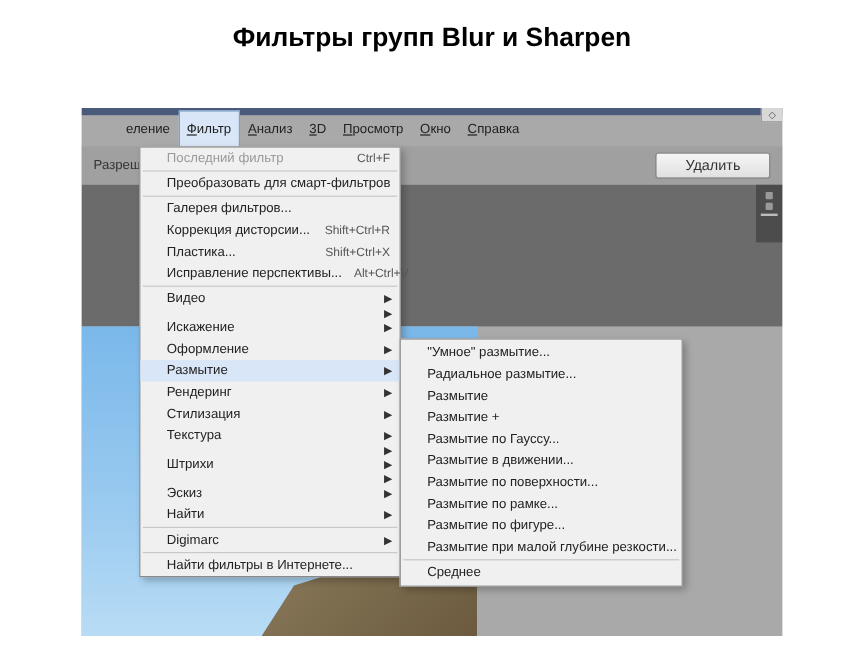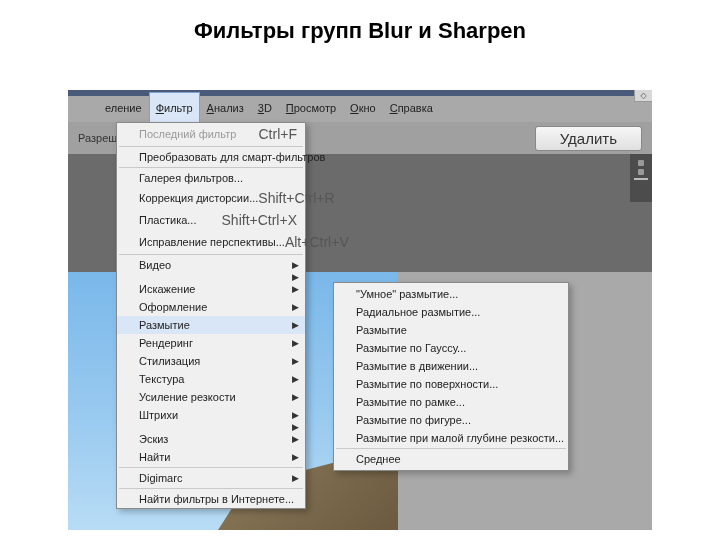--- a/index.html
+++ b/index.html
@@ -12,36 +12,36 @@
     .top-edge { position: absolute; top: 0; left: 0; right: 0; height: 6px; background: #4a5a7a; }
     .corner-ctrl { position: absolute; top: 0; right: 0; width: 18px; height: 12px; background: #d8d8d8; border-left: 1px solid #999; border-bottom: 1px solid #999; font-size: 8px; text-align: center; line-height: 12px; color: #555; }
     
     .menubar { position: absolute; top: 8px; left: 0; right: 0; height: 20px; display: flex; align-items: center; padding-left: 6px; font-size: 11px; color: #222; margin-left: 24px; }
     .menubar .menu-item { padding: 2px 7px; cursor: default; }
     .menubar .menu-item.active { background: #d9e6f7; border: 1px solid #7da2ce; padding: 9px 6px; }
     
     .toolbar { position: absolute; top: 32px; left: 0; right: 0; height: 32px; display: flex; align-items: center; padding: 0 10px; font-size: 11px; color: #333; background: #a0a0a0; }
     .toolbar .label { margin-right: 16px; }
     .toolbar .spacer { flex: 1; }
-    .toolbar .btn { background: linear-gradient(#f6f6f6,#e0e0e0); border: 1px solid #888; border-radius: 3px; padding: 3px 24px; font-size: 15px; color: #333; margin-left: 4px; }
+    .toolbar .btn { background: linear-gradient(#f6f6f6,#e0e0e0); border: 1px solid #888; border-radius: 3px; padding: 3px 24px; font-size: 12px; color: #333; margin-left: 4px; }
     
     .gray-band { position: absolute; top: 64px; left: 0; right: 0; height: 118px; background: #6b6b6b; }
     
     .right-strip { position: absolute; top: 64px; right: 0; width: 22px; height: 48px; background: #4c4c4c; display: flex; flex-direction: column; align-items: center; padding-top: 6px; gap: 3px; }
     .strip-dot { width: 6px; height: 6px; background: #999; border-radius: 1px; }
     .strip-line { width: 14px; height: 2px; background: #bbb; }
     
     .image-area { position: absolute; top: 182px; left: 0; width: 330px; bottom: 0; background: linear-gradient(#7ab8ea 0%,#9bcbf0 60%,#b8dcf5 100%); }
     .rock { position: absolute; bottom: 0; left: 150px; right: 0; height: 70px; background: linear-gradient(135deg,#8a7a5a,#6b5a3f); clip-path: polygon(0% 100%, 15% 40%, 40% 20%, 70% 0%, 100% 10%, 100% 100%); }
     
-    .dropdown { position: absolute; top: 32px; left: 48px; width: 190px; background: #f0f0f0; border: 1px solid #8a8a8a; box-shadow: 3px 3px 6px rgba(0,0,0,0.25); font-size: 11px; color: #222; }
+    .dropdown { position: absolute; top: 32px; left: 48px; width: 218px; background: #f0f0f0; border: 1px solid #8a8a8a; box-shadow: 3px 3px 6px rgba(0,0,0,0.25); font-size: 11px; color: #222; }
     .dropdown .sep { height: 1px; background: #c8c8c8; margin: 1px 2px; }
     .mi { display: flex; align-items: center; padding: 3px 8px 3px 22px; cursor: default; position: relative; white-space: nowrap; }
     .mi .lbl { flex: 1; }
-    .mi .kb { font-size: 14px; color: #555; }
+    .mi .kb { font-size: 10px; color: #555; margin-left: 10px; }
     .mi .arrow { position: absolute; right: 6px; font-size: 9px; color: #333; }
     .mi.disabled { color: #9a9a9a; }
     .mi.selected { background: #d9e6f7; }
     
     .submenu { position: absolute; top: 192px; left: 265px; width: 236px; background: #f0f0f0; border: 1px solid #8a8a8a; box-shadow: 3px 3px 6px rgba(0,0,0,0.25); font-size: 11px; color: #222; padding: 2px 0; }
     .submenu .sep { height: 1px; background: #c8c8c8; margin: 1px 2px; }
     .si { padding: 3px 14px 3px 22px; cursor: default; white-space: nowrap; }
   </style>
 </head>
 <body>
@@ -131,21 +131,20 @@
       </div>
       <div class="mi">
         <span class="lbl">Стилизация</span>
         <span class="arrow">▶</span>
       </div>
       <div class="mi">
         <span class="lbl">Текстура</span>
         <span class="arrow">▶</span>
       </div>
       <div class="mi">
-        <span class="lbl">Усиление резкости</span>
         <span class="arrow">▶</span>
       </div>
       <div class="mi">
         <span class="lbl">Штрихи</span>
         <span class="arrow">▶</span>
       </div>
       <div class="mi">
         <span class="arrow">▶</span>
       </div>
       <div class="mi">
@@ -163,20 +162,21 @@
       </div>
       <div class="sep"></div>
       <div class="mi">
         <span class="lbl">Найти фильтры в Интернете...</span>
       </div>
     </div>
   <div class="submenu" id="submenu">
       <div class="si">"Умное" размытие...</div>
       <div class="si">Радиальное размытие...</div>
       <div class="si">Размытие</div>
+      <div class="si">Размытие +</div>
       <div class="si">Размытие по Гауссу...</div>
       <div class="si">Размытие в движении...</div>
       <div class="si">Размытие по поверхности...</div>
       <div class="si">Размытие по рамке...</div>
       <div class="si">Размытие по фигуре...</div>
       <div class="si">Размытие при малой глубине резкости...</div>
       <div class="sep"></div>
       <div class="si">Среднее</div>
     </div>
 </div>

